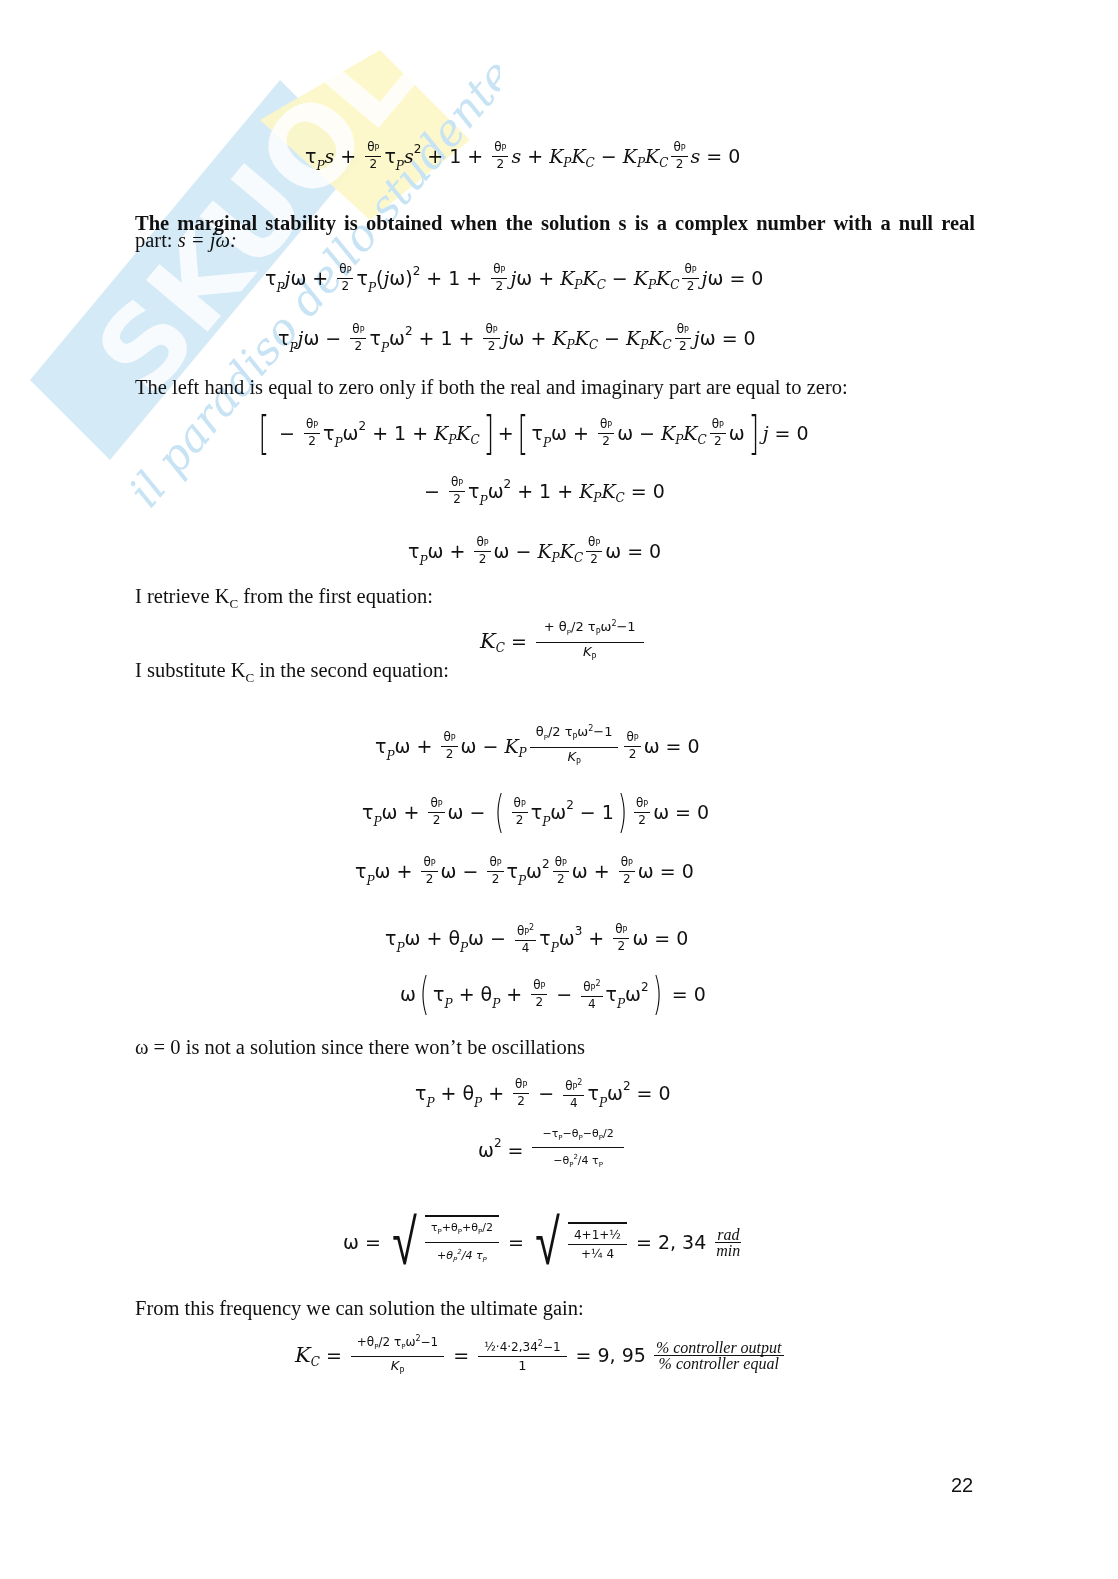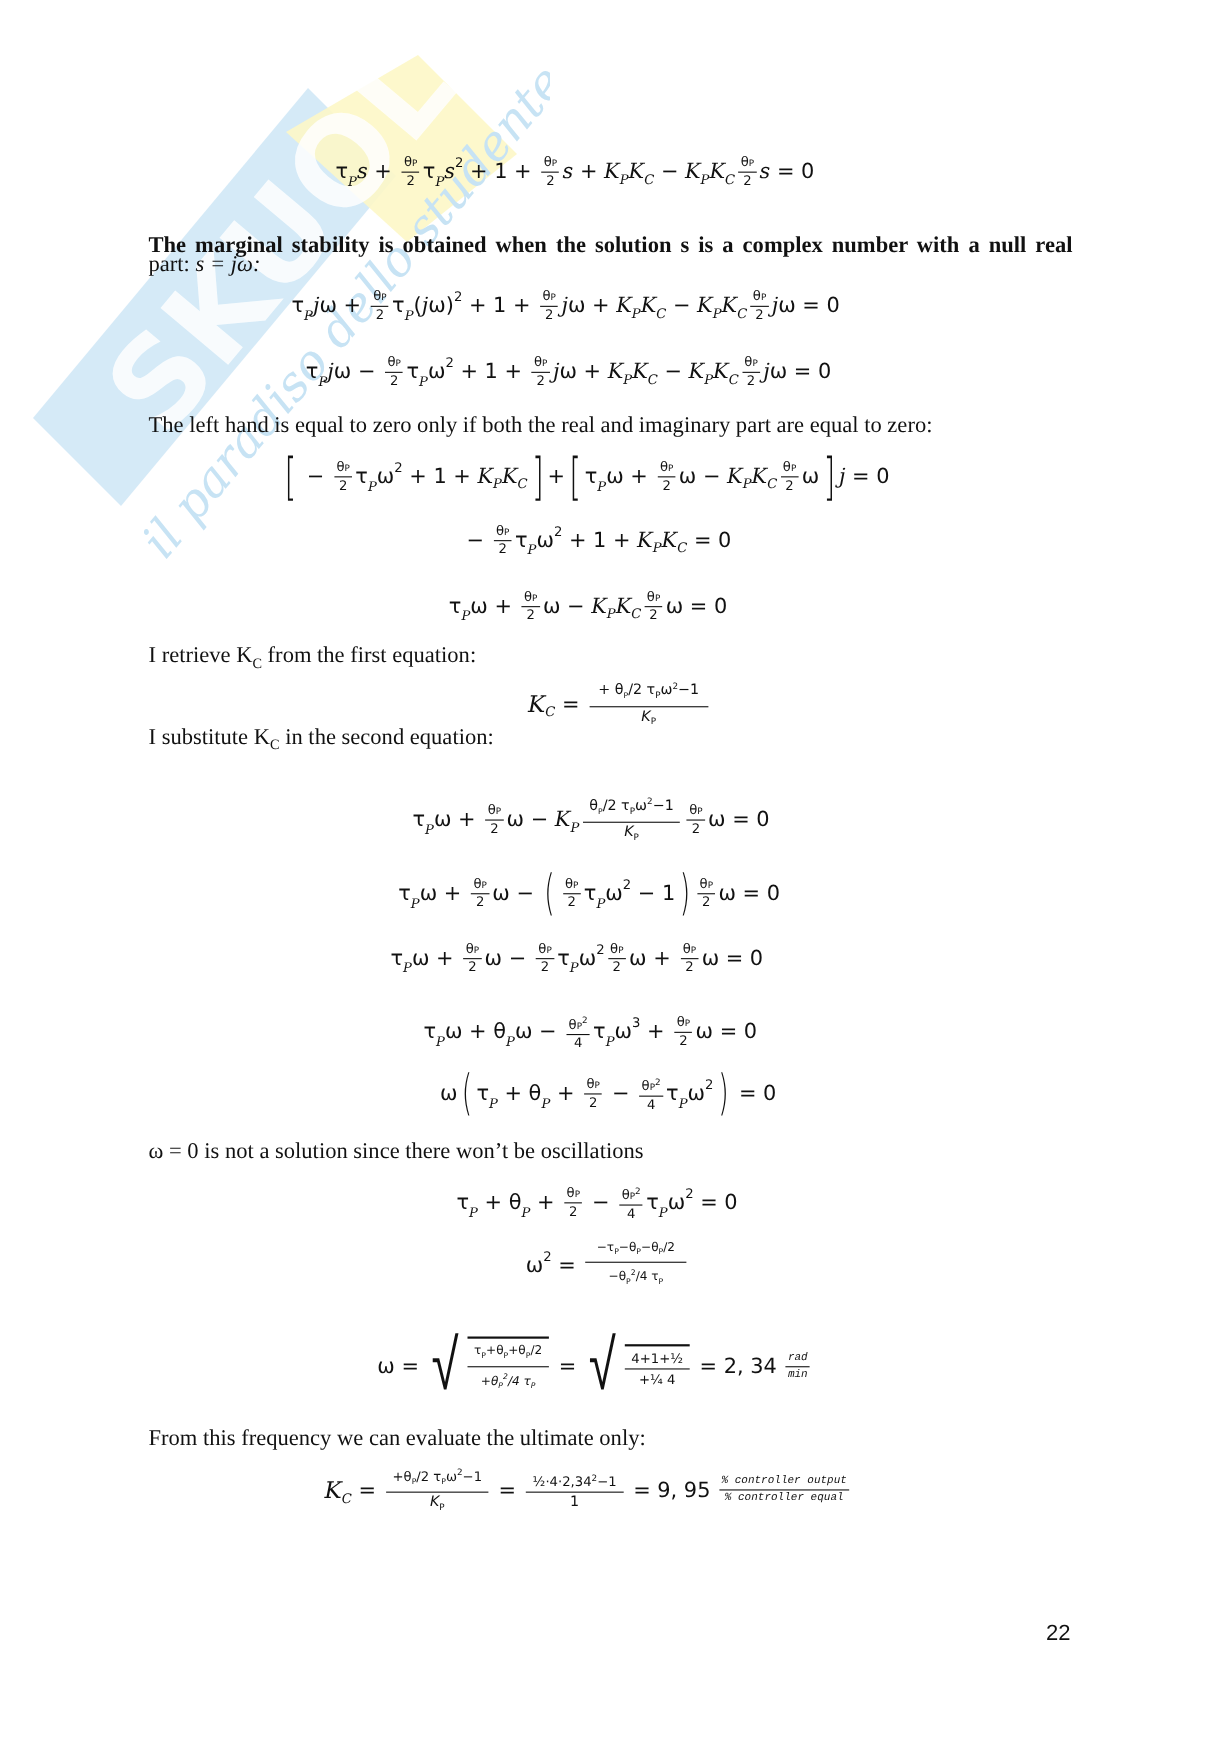--- a/index.html
+++ b/index.html
@@ -15,21 +15,21 @@
   .fr { display: inline-flex; flex-direction: column; align-items: center; margin: 0 3px; vertical-align: middle; }
   .fr .n, .fr .d { font-size: 12px; line-height: 15px; padding: 0 2px; }
   .fr .n { border-bottom: 1px solid #111; }
   .fr.big .n, .fr.big .d { font-size: 13px; line-height: 18px; padding: 0 6px; }
   .op { margin: 0 6px; }
   .br { font-size: 46px; font-weight: 200; line-height: 1; transform: scaleX(0.6); display: inline-block; }
   .paren { font-size: 44px; font-weight: 200; line-height: 1; transform: scaleX(0.55); display: inline-block; }
   .sqrt { font-size: 64px; font-weight: 100; line-height: 1; transform: scaleX(0.7); display: inline-block; }
   .rad { border-top: 2px solid #111; padding-top: 2px; }
   .pagenum { position: absolute; left: 951px; top: 1474px; font-family: "Liberation Sans", sans-serif; font-size: 20px; }
-  .unit .n, .unit .d { font-style: italic; font-family: Liberation Mono, monospace; font-size: 10px; }
+  .unit .n, .unit .d { font-style: italic; font-family: Liberation Serif, serif; font-size: 16px; }
 </style>
 </head>
 <body>
 
 <svg class="wm" viewBox="0 0 470 480">
   <polygon points="0,340 250,40 330,120 80,420" fill="#c7e3f4" opacity="0.75"></polygon>
   <polygon points="230,80 350,10 440,100 340,180" fill="#fdf7c7" opacity="0.9"></polygon>
   <text x="120" y="360" transform="rotate(-50 120 360)" font-family="DejaVu Sans, sans-serif" font-size="110" font-weight="bold" fill="#ffffff" opacity="0.85">SKUOLA</text>
   <text x="120" y="470" transform="rotate(-50 120 470)" font-family="DejaVu Serif, serif" font-size="44" font-style="italic" fill="#c7e3f4">il paradiso dello studente</text>
 </svg>
@@ -319,21 +319,21 @@
       <span class="d" style="font-size:12px;"><span>+</span>¼ 4</span>
     </span>
   <span class="op">=</span>
     <span>2, 34</span>
   <span class="fr unit" style="margin-left:8px;">
       <span class="n">rad</span>
       <span class="d">min</span>
     </span>
 </div>
 
-<div class="text" style="top:1293px;">From this frequency we can evaluate the ultimate only:</div>
+<div class="text" style="top:1293px;">From this frequency we can solution the ultimate gain:</div>
 
 <div class="eq" style="left:295px; top:1330px;">
   <span class="i" style="font-size:21px;">K</span>
     <span class="sub">C</span>
     <span class="op">=</span>
   <span class="fr big">
       <span class="n" style="font-size:12px;">+θ<sub style="font-size:7px">P</sub>/2 τ<sub style="font-size:7px">P</sub>ω<sup style="font-size:8px">2</sup>−1</span>
       <span class="d"><i>K</i><sub style="font-size:8px">P</sub></span>
     </span>
   <span class="op">=</span>

